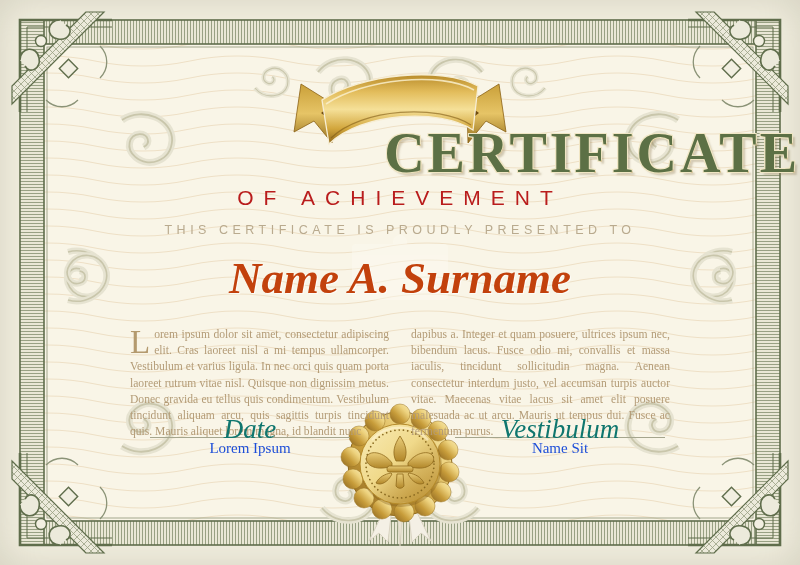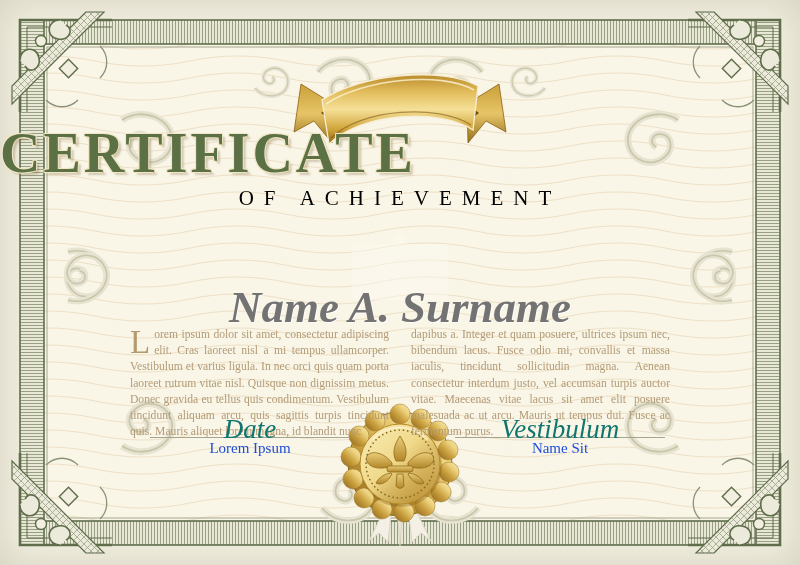--- a/index.html
+++ b/index.html
@@ -2,31 +2,31 @@
 <html><head>
 <meta charset="utf-8">
 <style>
   html,body{margin:0;padding:0;}
   body{width:800px;height:565px;background:#e9e6d8;font-family:"Liberation Serif",serif;}
   .cert{position:relative;width:800px;height:565px;background:#f3f0e1;overflow:hidden;
         box-shadow:inset 0 0 40px rgba(120,115,90,.25);}
   .decor{position:absolute;inset:0;}
   .layer{position:absolute;left:0;top:0;width:800px;}
 
-  .title{top:121px;width:100%;text-align:left;font-family:"Liberation Serif",serif;
+  .title{top:121px;width:100%;text-align:right;font-family:"Liberation Serif",serif;
          font-weight:700;font-size:56px;letter-spacing:3px;color:#5c7045;
          text-shadow:-1px -1px 0 #f0e6c4,1px -1px 0 #f0e6c4,-1px 1px 0 #f0e6c4,
                      1px 1px 0 #d9c79a,3px 3px 2px rgba(140,120,80,.35);}
-  .subtitle{top:186px;width:100%;text-align:center;font-family:Liberation Serif, serif;
-            font-size:21px;letter-spacing:10px;color:#000000;}
+  .subtitle{top:186px;width:100%;text-align:center;font-family:Liberation Sans, sans-serif;
+            font-size:21px;letter-spacing:10px;color:#b91c1c;}
   .presented{top:223px;width:100%;text-align:center;font-family:"Liberation Sans",sans-serif;
              font-size:12.5px;letter-spacing:4.5px;color:#b9aa8e;}
   .name{top:252px;width:100%;text-align:center;font-family:"Liberation Serif",serif;
-        font-style:italic;font-weight:700;font-size:45px;color:#737373;
-        text-shadow:1px 1px 0 rgba(255,255,255,.7);margin-top:29px;}
+        font-style:italic;font-weight:700;font-size:45px;color:#c2410c;
+        text-shadow:1px 1px 0 rgba(255,255,255,.7);}
   .bodycols{top:327px;left:130px;width:540px;display:flex;gap:22px;position:absolute;}
   .col{flex:1;font-family:"Liberation Serif",serif;font-size:11.6px;line-height:1.4;
        color:#b39b76;text-align:justify;}
   .dropcap{float:left;font-size:33px;line-height:.85;padding:1px 4px 0 0;color:#b49a6e;}
   .sigblock{position:absolute;top:414px;text-align:center;}
   .sigblock .script{font-family:"Liberation Serif",serif;font-style:italic;font-size:27px;
                     color:#0f766e;position:relative;z-index:2;margin-bottom:-8px;display:block;}
   .sigblock .rule{border:none;border-top:1.5px solid #a5a58d;margin:0 0 2px 0;}
   .sigblock .caption{font-family:"Liberation Serif",serif;font-size:15px;color:#1d4ed8;}
   .dateblock{left:150px;width:200px;}
@@ -189,20 +189,21 @@
         <path d="M408,474 C412,482 419,486 424,483 C421,477 415,474 409,473 Z"></path>
       </g>
       <path d="M372,440 A38,38 0 0 1 428,440" fill="none" stroke="#fff6d8" stroke-width="2.2" opacity="0.55"></path>
     </g>
   </svg>
 
   <div class="layer title">CERTIFICATE</div>
 
   <div class="layer subtitle">OF ACHIEVEMENT</div>
 
+  <div class="layer presented">THIS CERTIFICATE IS PROUDLY PRESENTED TO</div>
 
   <div class="layer name">Name A. Surname</div>
 
   <div class="bodycols">
     <div class="col"><span class="dropcap">L</span><span>orem ipsum dolor sit amet, consectetur adipiscing elit. Cras laoreet nisl a mi tempus ullamcorper. Vestibulum et varius ligula. In nec orci quis quam porta laoreet rutrum vitae nisl. Quisque non dignissim metus. Donec gravida eu tellus quis condimentum. Vestibulum tincidunt aliquam arcu, quis sagittis turpis tincidunt quis. Mauris aliquet lorem magna, id blandit nunc</span></div>
     <div class="col">dapibus a. Integer et quam posuere, ultrices ipsum nec, bibendum lacus. Fusce odio mi, convallis et massa iaculis, tincidunt sollicitudin magna. Aenean consectetur interdum justo, vel accumsan turpis auctor vitae. Maecenas vitae lacus sit amet elit posuere malesuada ac ut arcu. Mauris ut tempus dui. Fusce ac fermentum purus.</div>
   </div>
 
   <div class="sigblock dateblock">
     <span class="script">Date</span>

